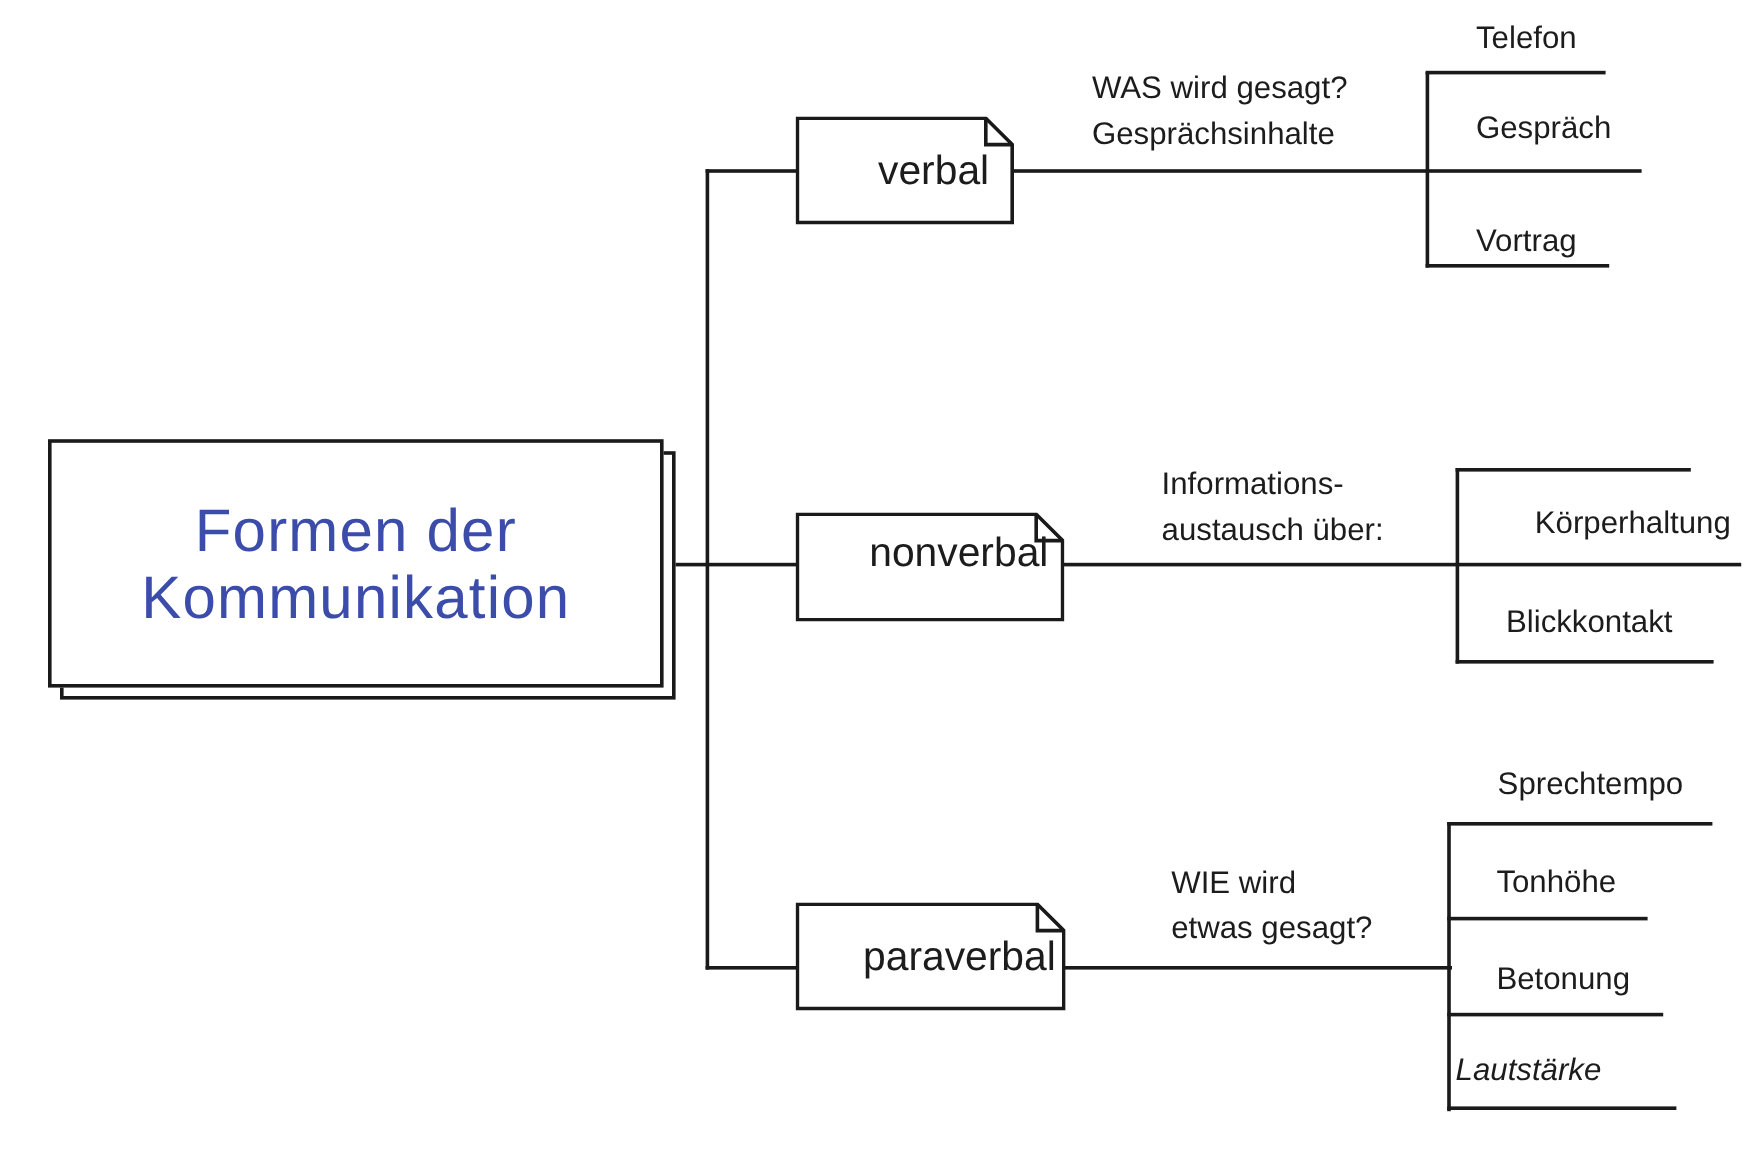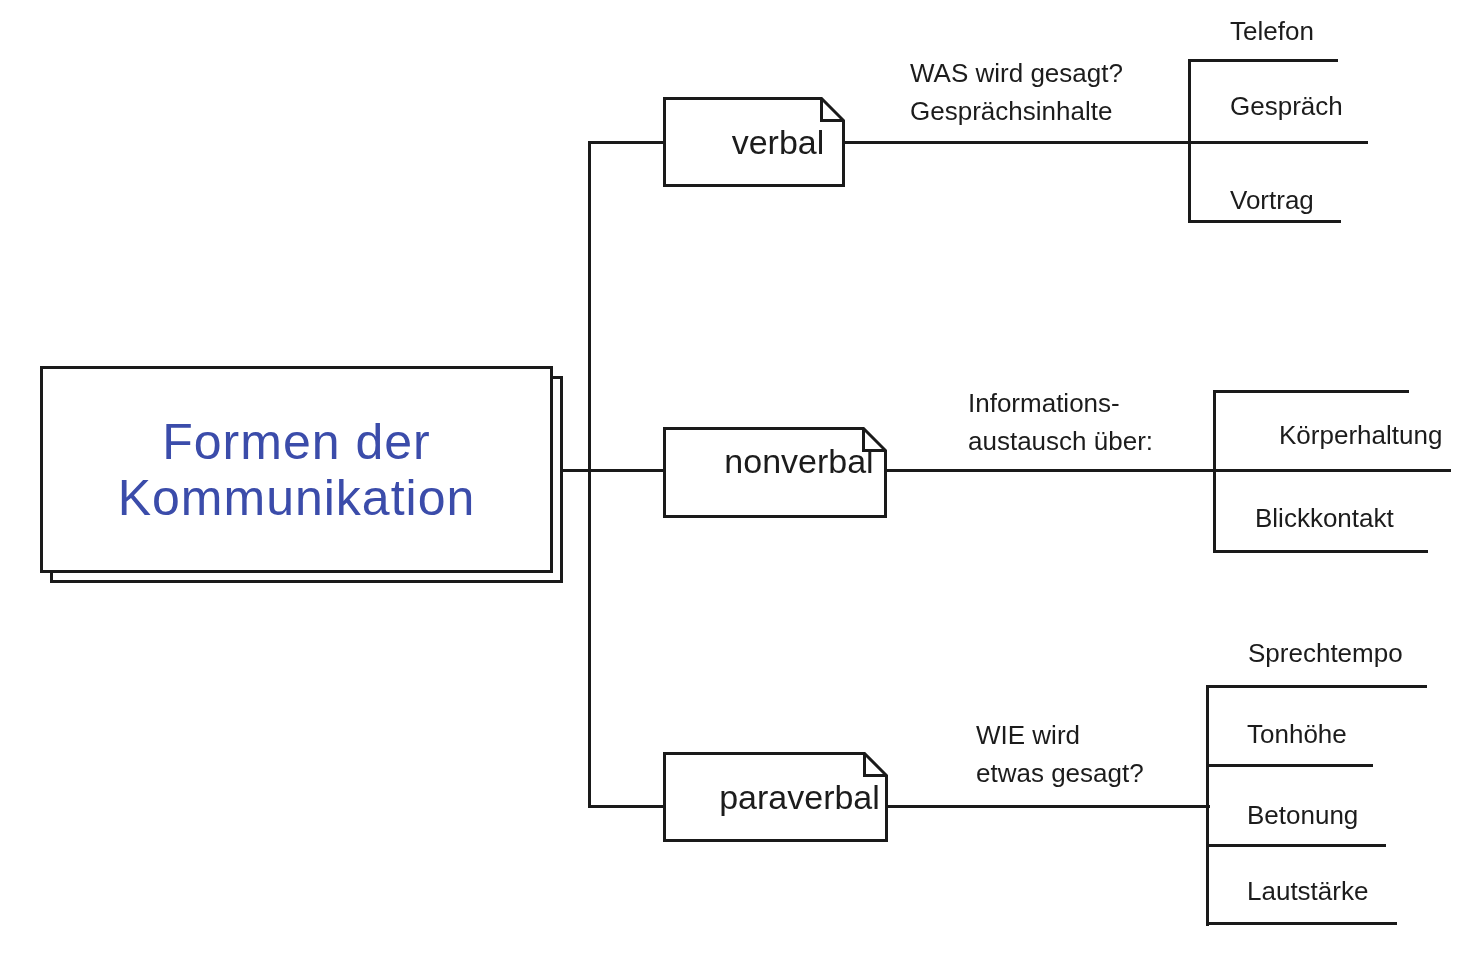--- a/index.html
+++ b/index.html
@@ -112,15 +112,15 @@
   <div class="lbl leaf" style="left:1230px;top:13px;">Telefon</div>
   <div class="lbl leaf" style="left:1230px;top:88px;">Gespräch</div>
   <div class="lbl leaf" style="left:1230px;top:154px;margin-top:28px;">Vortrag</div>
 
   <div class="lbl leaf" style="left:1255px;top:417px;margin-left:24px;">Körperhaltung</div>
   <div class="lbl leaf" style="left:1255px;top:500px;">Blickkontakt</div>
 
   <div class="lbl leaf" style="left:1248px;top:635px;">Sprechtempo</div>
   <div class="lbl leaf" style="left:1247px;top:716px;">Tonhöhe</div>
   <div class="lbl leaf" style="left:1247px;top:797px;">Betonung</div>
-  <div class="lbl leaf" style="left:1247px;top:873px;">Lautstärke</div>
+  <div class="lbl leaf" style="left:1213px;top:873px;font-style:italic;">Lautstärke</div>
 
 </div>
 
 </body></html>

